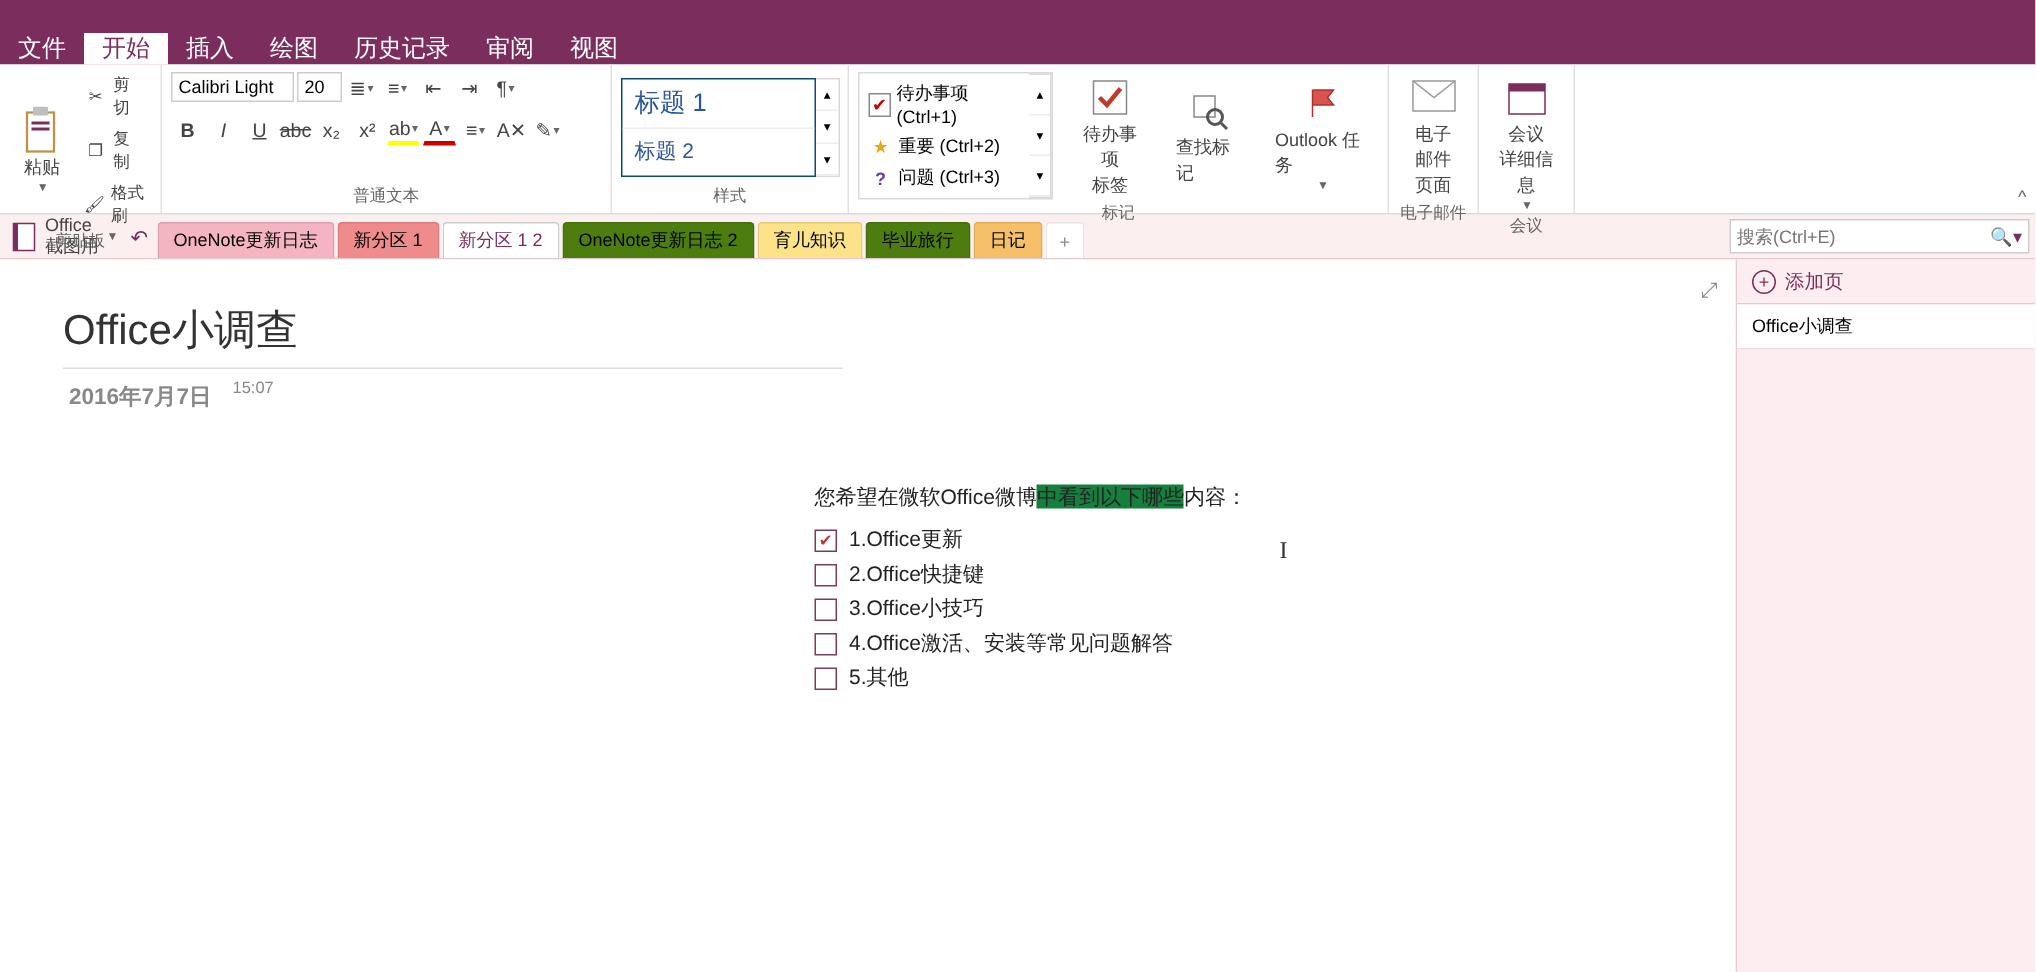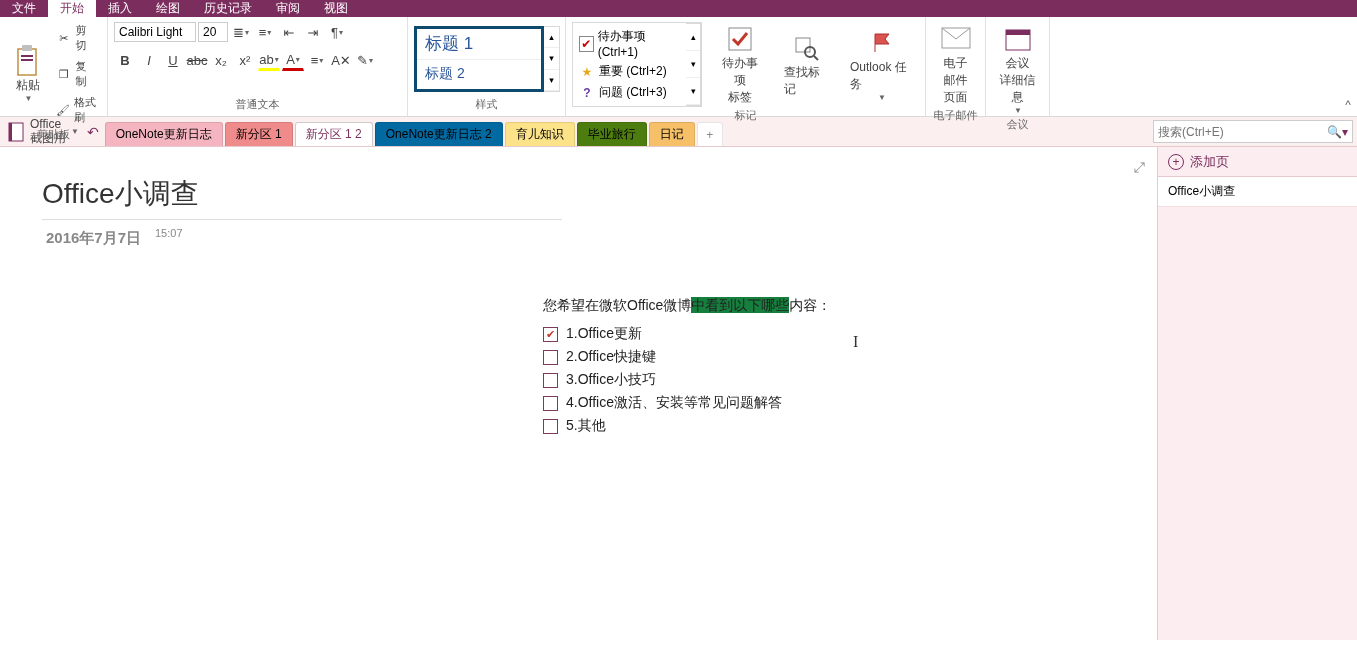--- a/index.html
+++ b/index.html
@@ -1,19 +1,19 @@
 <!DOCTYPE html>
 <html><head>
 <meta charset="utf-8">
 <style>
 * { margin: 0; padding: 0; box-sizing: border-box; font-family: "Microsoft YaHei", "Segoe UI", sans-serif; }
 body { background: #fff; width: 1357px; height: 648px; overflow: hidden; position: relative; }
 
 
-.tab-bar { background: #7b2e5e; height: 17px; display: flex; align-items: center; font-size: 12px; color: #fff; }
+.tab-bar { background: #7b2e5e; height: 43px; display: flex; align-items: flex-end; font-size: 16px; color: #fff; }
 .tab-bar .tab { padding: 0 12px; display: flex; align-items: center; cursor: pointer; }
 .tab-bar .tab.active { background: #fff; color: #7b2e5e; }
 .titlebar-right { flex: 1; display: flex; align-items: center; justify-content: flex-end; padding-right: 10px; }
 
 
 .ribbon { background: #fff; border-bottom: 1px solid #d9d9d9; height: 100px; display: flex; position: relative; }
 .ribbon-group { border-right: 1px solid #e1e1e1; display: flex; flex-direction: column; padding: 4px 6px 2px 6px; }
 .ribbon-group-content { flex: 1; display: flex; align-items: center; gap: 2px; }
 .ribbon-group-label { text-align: center; font-size: 11px; color: #666; padding-bottom: 2px; }
 
@@ -22,21 +22,21 @@
 .small-btn { display: flex; align-items: center; gap: 4px; font-size: 11px; color: #444; padding: 2px 4px; cursor: pointer; }
 .small-btn .icon { width: 16px; height: 16px; display: flex; align-items: center; justify-content: center; }
 
 .font-row { display: flex; gap: 2px; align-items: center; }
 .font-select { border: 1px solid #ccc; font-size: 12px; padding: 1px 4px; height: 20px; }
 .font-name { width: 82px; }
 .font-size { width: 30px; }
 .icon-btn { width: 22px; height: 22px; display: flex; align-items: center; justify-content: center; cursor: pointer; font-size: 13px; color: #444; border: 1px solid transparent; }
 .dd { font-size: 8px; color: #666; margin-left: 1px; }
 
-.styles-box { border: 3px solid #0c4a6e; width: 130px; height: 66px; display: flex; flex-direction: column; font-size: 15px; color: #2b579a; }
+.styles-box { border: 1px solid #0c4a6e; width: 130px; height: 66px; display: flex; flex-direction: column; font-size: 15px; color: #2b579a; }
 .style-item { flex: 1; display: flex; align-items: center; padding-left: 8px; border-bottom: 1px solid #eee; cursor: pointer; }
 .style-item:last-child { border-bottom: none; }
 .styles-wrap { display: flex; align-items: stretch; }
 .styles-arrows { width: 16px; display: flex; flex-direction: column; border: 1px solid #d9d9d9; border-left: none; }
 .styles-arrows div { flex: 1; display: flex; align-items: center; justify-content: center; font-size: 9px; cursor: pointer; border-bottom: 1px solid #eee; }
 
 .tag-list { display: flex; flex-direction: column; gap: 2px; font-size: 12px; }
 .tag-row { display: flex; align-items: center; gap: 4px; cursor: pointer; padding: 1px 2px; }
 .tag-row .ticon { width: 16px; height: 16px; display: flex; align-items: center; justify-content: center; }
 .tag-wrap { display: flex; align-items: stretch; border: 1px solid #d9d9d9; }
@@ -280,21 +280,21 @@
       <span>Office</span>
       <span>截图用</span>
     </div>
     <span class="dd">▼</span>
     <span style="color:#7b2e5e;font-size:14px;margin-left:4px;">↶</span>
   </div>
   <div class="section-tabs" id="section-tabs">
       <div class="section-tab" style="background: rgb(245, 181, 192);">OneNote更新日志</div>
       <div class="section-tab" style="background: rgb(240, 139, 139);">新分区 1</div>
       <div class="section-tab" style="background: rgb(255, 255, 255); border-color: rgb(204, 204, 204); color: rgb(123, 46, 94);">新分区 1 2</div>
-      <div class="section-tab" style="background: #0369a1;">OneNote更新日志 2</div>
+      <div class="section-tab" style="background: #4d7c0f;">OneNote更新日志 2</div>
       <div class="section-tab" style="background: rgb(252, 227, 138);">育儿知识</div>
       <div class="section-tab" style="background: #4d7c0f;">毕业旅行</div>
       <div class="section-tab" style="background: rgb(246, 192, 104);">日记</div>
       <div class="section-tab add-tab">+</div>
     </div>
   <div class="search-box">
     <input placeholder="搜索(Ctrl+E)" style="">
     <span class="search-icon">🔍▾</span>
   </div>
 </div>

